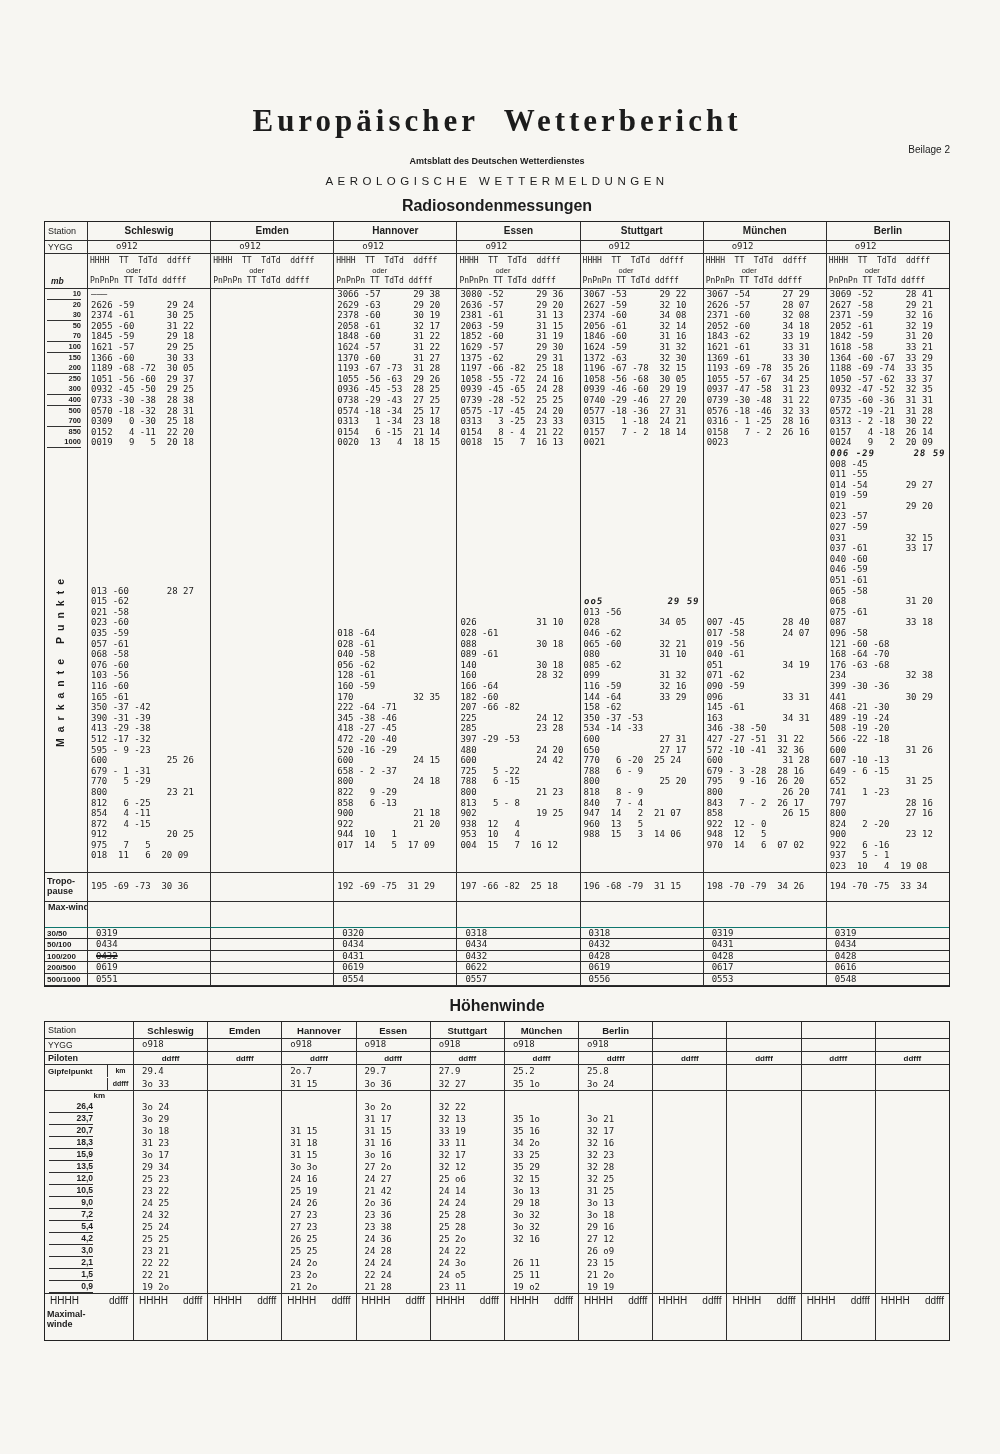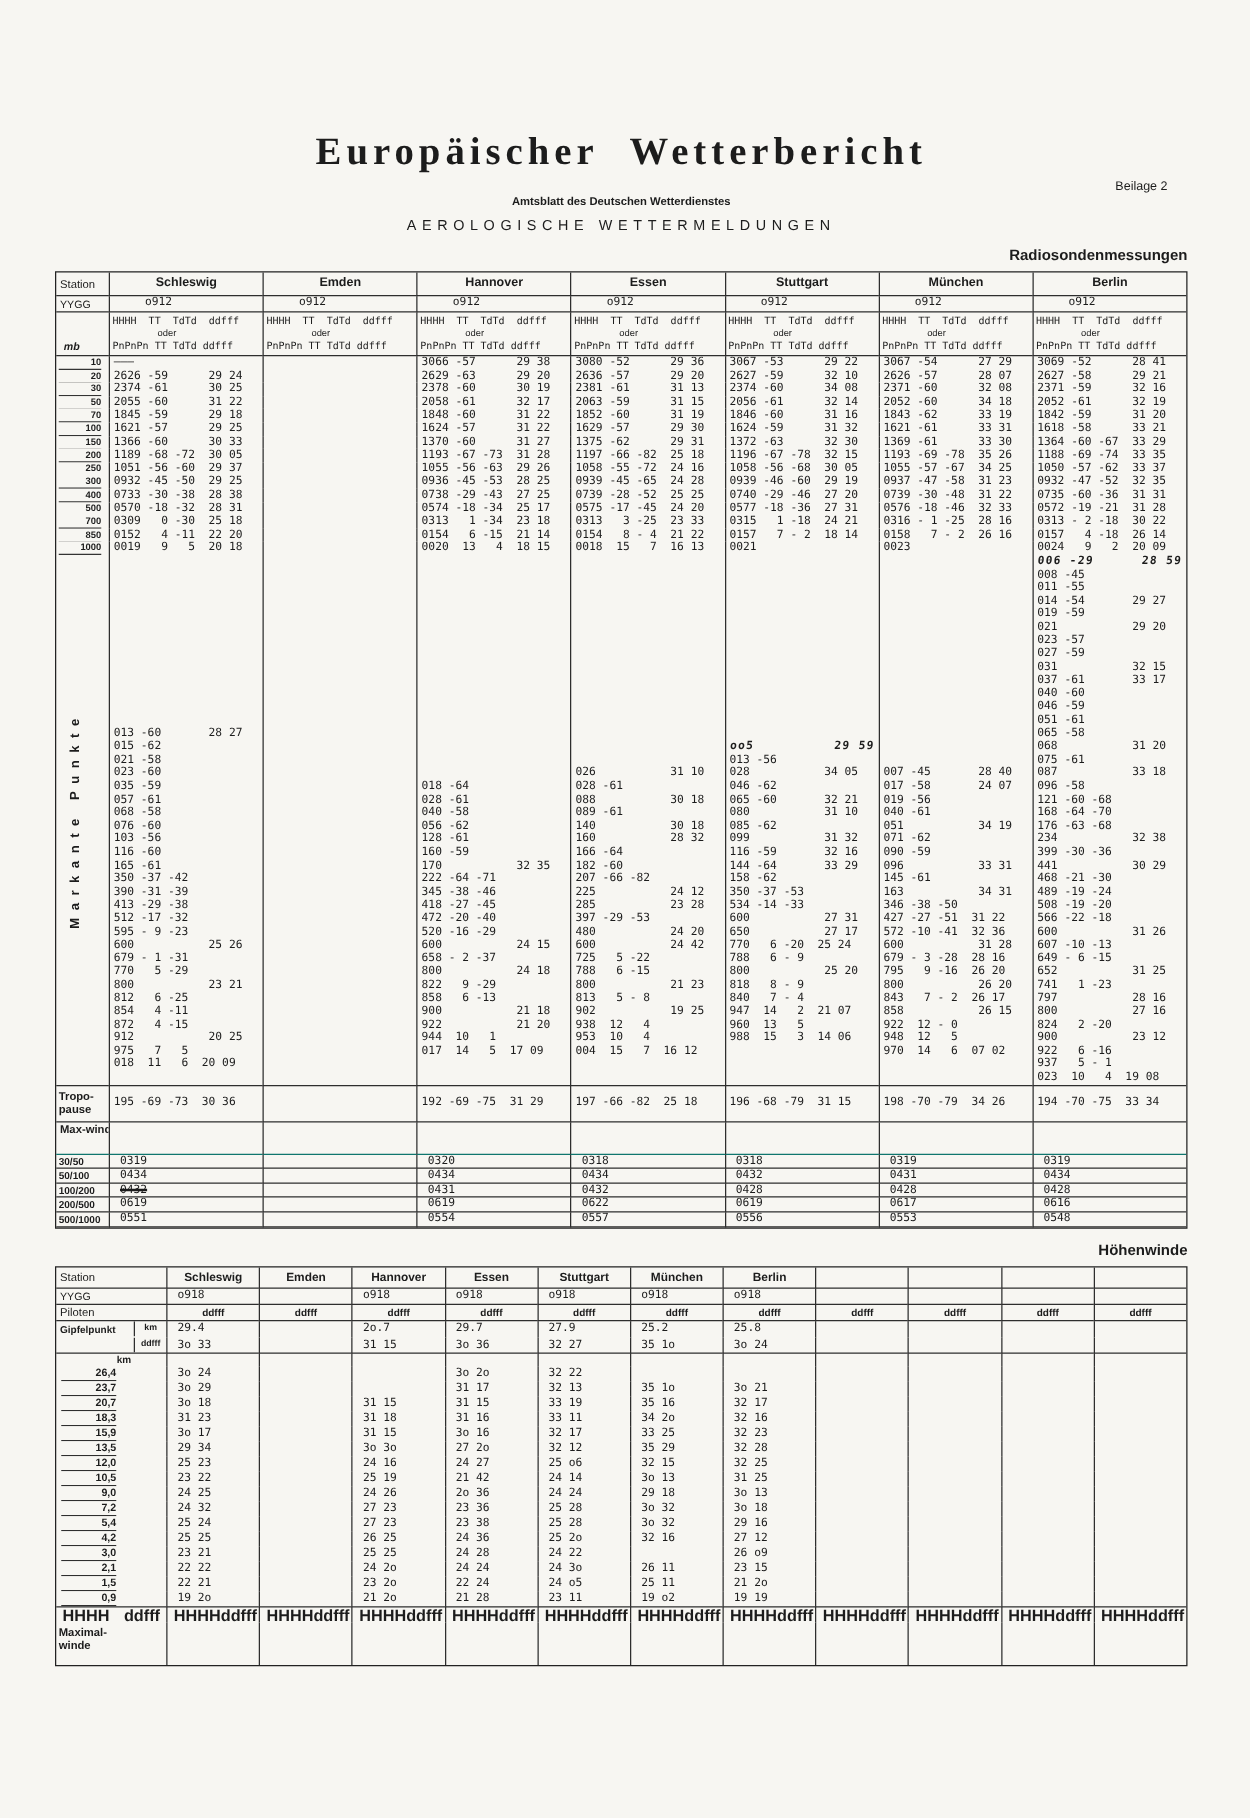--- a/index.html
+++ b/index.html
@@ -4,27 +4,27 @@
 <style>
   *{box-sizing:border-box;margin:0;padding:0}
   html,body{width:1000px;background:var(--paper,#f7f6f2);color:var(--ink,#1c1c1c)}
   body{height:1454px;font-family:"Liberation Sans",sans-serif;position:relative;overflow:hidden}
   .sheet{position:absolute;inset:0;padding:0 50px 0 44px}
 
   
   .masthead{margin-top:104px;text-align:center;position:relative}
   .title{font-family:"Liberation Serif",serif;font-weight:700;font-size:31px;letter-spacing:4px;word-spacing:14px;line-height:34px}
   .sub{font-size:9px;font-weight:700;margin-top:18px}
-  .beilage{position:absolute;right:16px;top:40px;font-size:10px}
+  .beilage{position:absolute;right:0;top:40px;font-size:10px}
   .dept{margin-top:9px;font-size:11.5px;letter-spacing:4.5px}
   .meta{display:flex;justify-content:space-between;align-items:flex-end;margin-top:11px;border-bottom:1.6px solid #222;padding-bottom:3px;font-size:9.5px}
   .typed{font-family:"DejaVu Sans Mono",monospace;font-size:9.5px}
   .meta .date{border-bottom:1px solid #222;letter-spacing:.5px}
 
-  .sec-title{text-align:right;font-weight:700;font-size:12px;margin:10px 0 6px}
+  .sec-title{text-align:center;font-weight:700;font-size:16px;margin:10px 0 6px}
 
   
   .grid{display:grid;border:1.3px solid #222;width:100%}
   #rs-grid{grid-template-columns:42px repeat(7,1fr)}
   #hw-grid{grid-template-columns:88px repeat(11,1fr);margin-top:3px}
   .c,.hc{border-left:1px solid #2e2e2e;min-height:10px;overflow:hidden}
   .c.lab,.hc.hlab{border-left:none}
   .mono{font-family:"DejaVu Sans Mono",monospace;font-size:9px;line-height:10.6px;white-space:pre}
   .pad-l{padding-left:28px}
   .pad-s{padding-left:8px}
@@ -54,34 +54,34 @@
   .rt{height:11.6px;border-bottom:1px solid #2e2e2e}
   .rtl{font-weight:700;font-size:8px;line-height:11.6px;padding-left:2px}
 
   
   .hst{height:17px;border-bottom:1px solid #2e2e2e;font-weight:700;font-size:9.5px;text-align:center;padding-top:3px}
   .hlab.hst{font-weight:400;font-size:9px;text-align:left;padding-left:3px}
   .hyg{height:13px;border-bottom:1px solid #2e2e2e;font-size:9px}
   .hlab.hyg{font-size:8.5px;padding:1px 0 0 3px}
   .hpi{height:13px;border-bottom:1px solid #2e2e2e}
   .ddf{font-weight:700;font-size:8px;text-align:center;line-height:13px}
-  .hlab.hpi{font-weight:400;font-size:9px;line-height:13px;padding-left:3px}
+  .hlab.hpi{font-weight:700;font-size:9px;line-height:13px;padding-left:3px}
   .gk{height:13px}
   .gd{height:13px;border-bottom:1.4px solid #2e2e2e}
   .gcell{display:flex;align-items:flex-start;padding:0}
   .glab{flex:1;font-weight:700;font-size:8px;line-height:13px;padding-left:3px}
   .gsub{width:26px;border-left:1px solid #2e2e2e;font-size:7px;font-weight:700;text-align:center;line-height:12px}
   .gk.mono,.gd.mono{line-height:13px}
   .kmh{height:10px}
   .kmt{font-weight:700;font-size:8px;text-align:right;padding-right:28px;line-height:10px}
   .kmr{height:12px}
   .kmr.mono{line-height:12px}
   .kmx{width:44px;text-align:right;font-weight:700;font-size:8.5px;line-height:11px;border-bottom:1px solid #2e2e2e;margin-left:4px}
   .mxh{height:13px;display:flex;justify-content:space-between;padding:0 5px;border-top:1px solid #2e2e2e}
-  .mxs{font-weight:700;font-size:13px;line-height:13px}
+  .mxs{font-weight:400;font-size:10px;line-height:13px}
   .mxl{height:34px}
   .hlab.mxl{padding:3px 0 0 2px}
 </style>
 </head>
 <body>
 
 <div class="sheet">
 
   <div class="masthead">
     <div class="title">Europäischer Wetterbericht</div>

